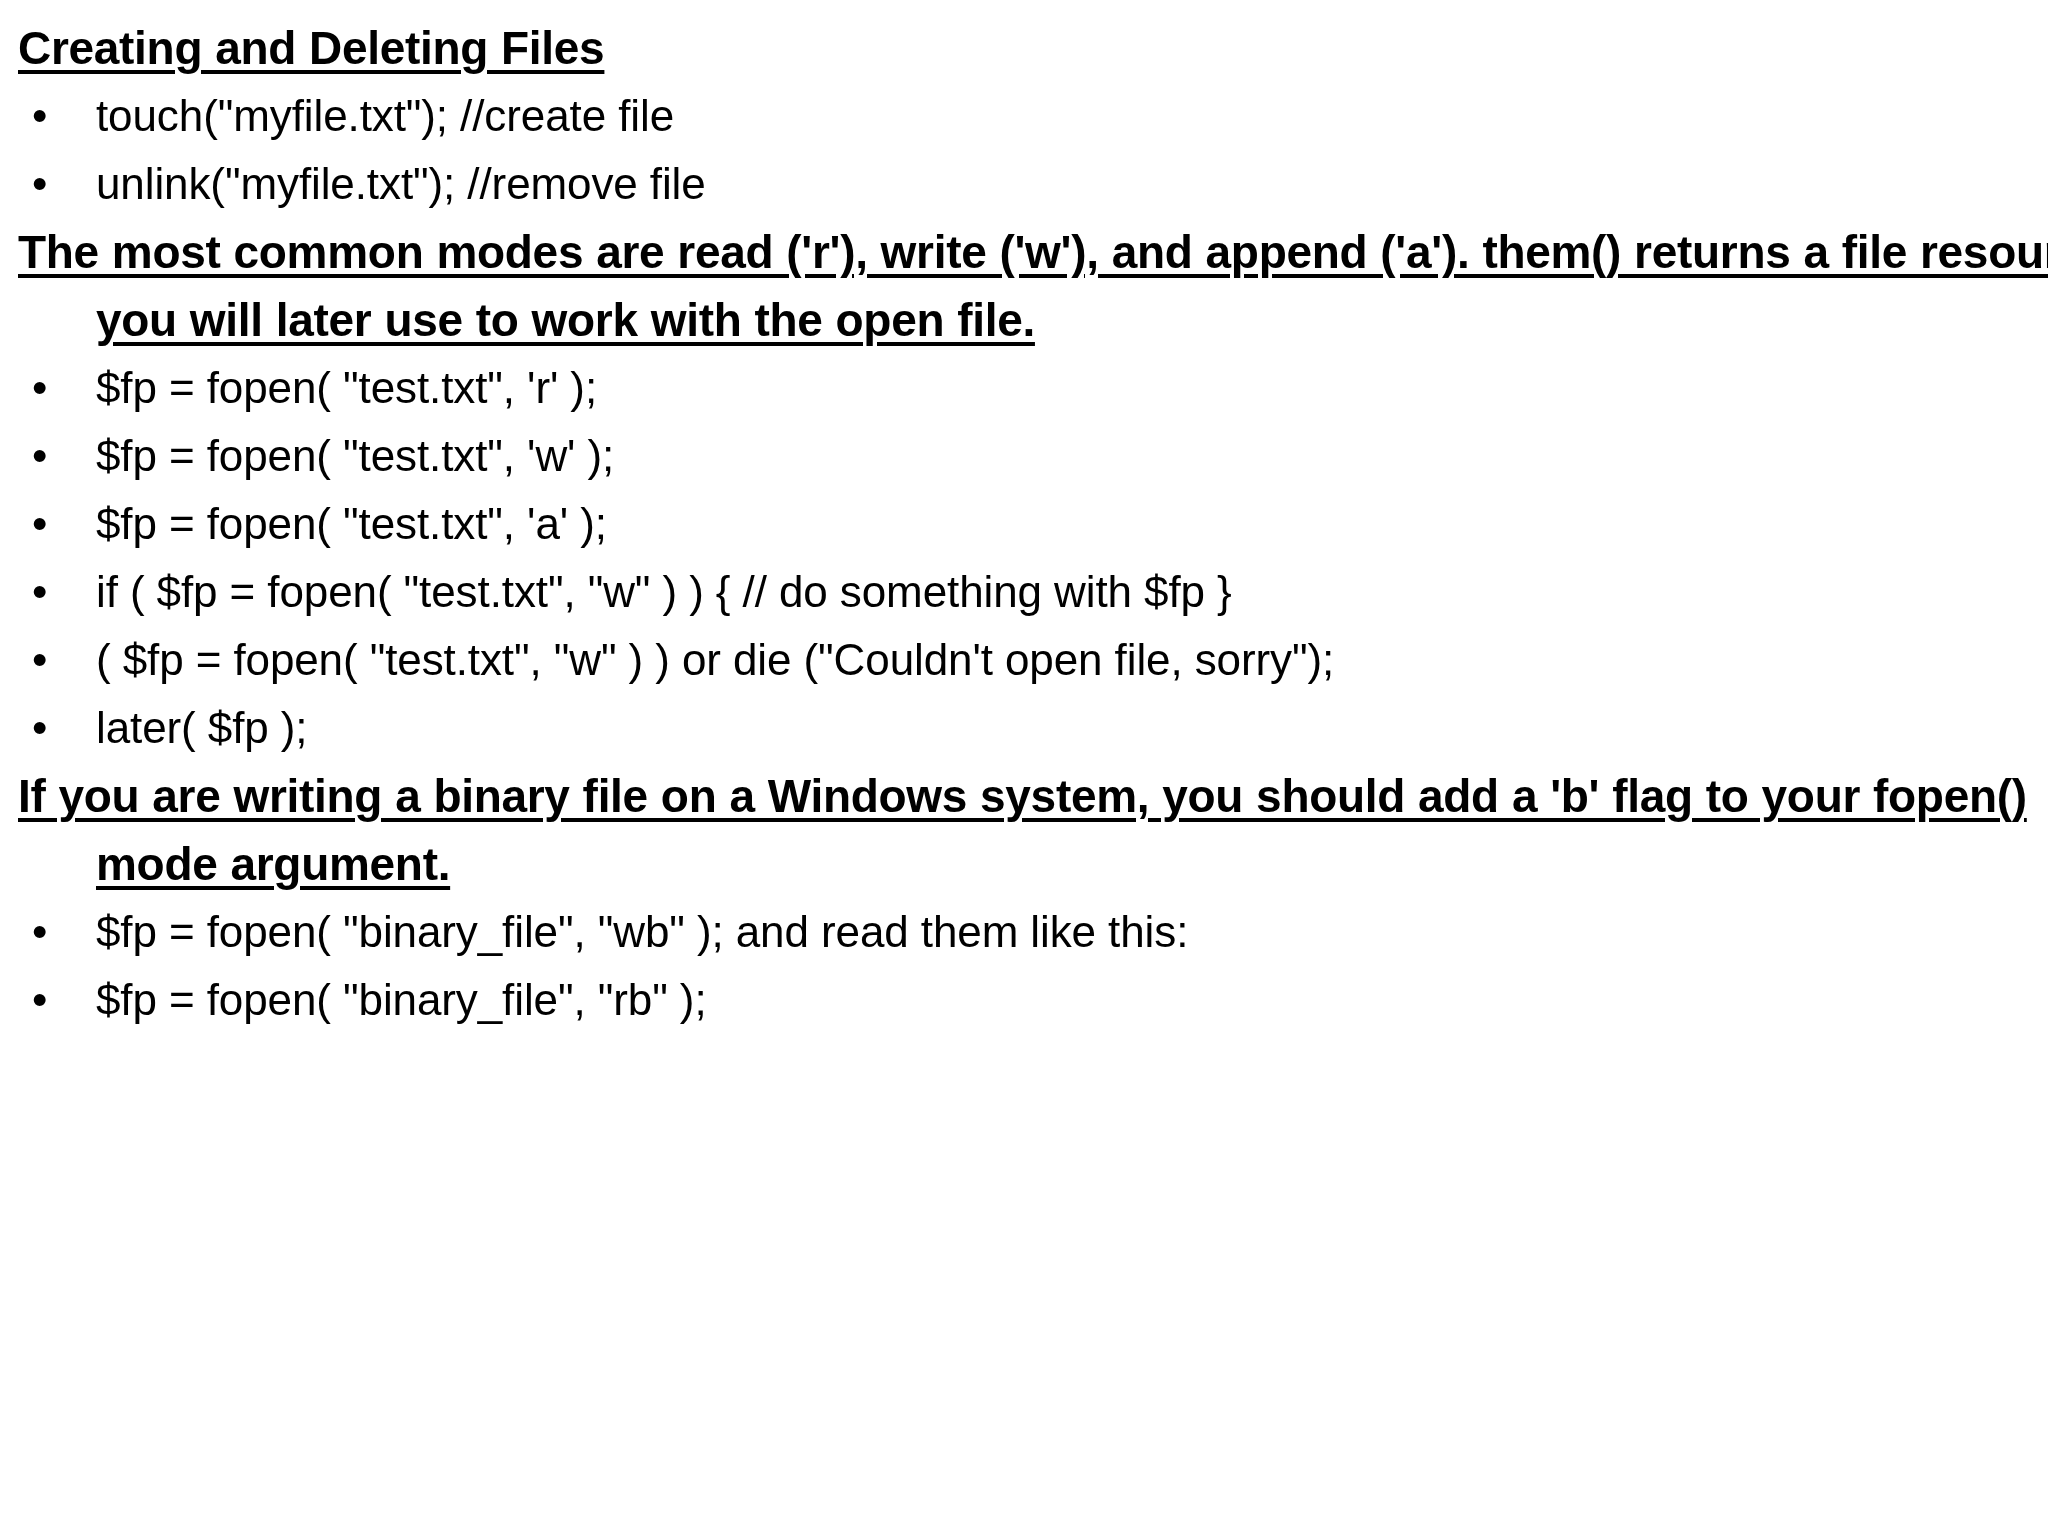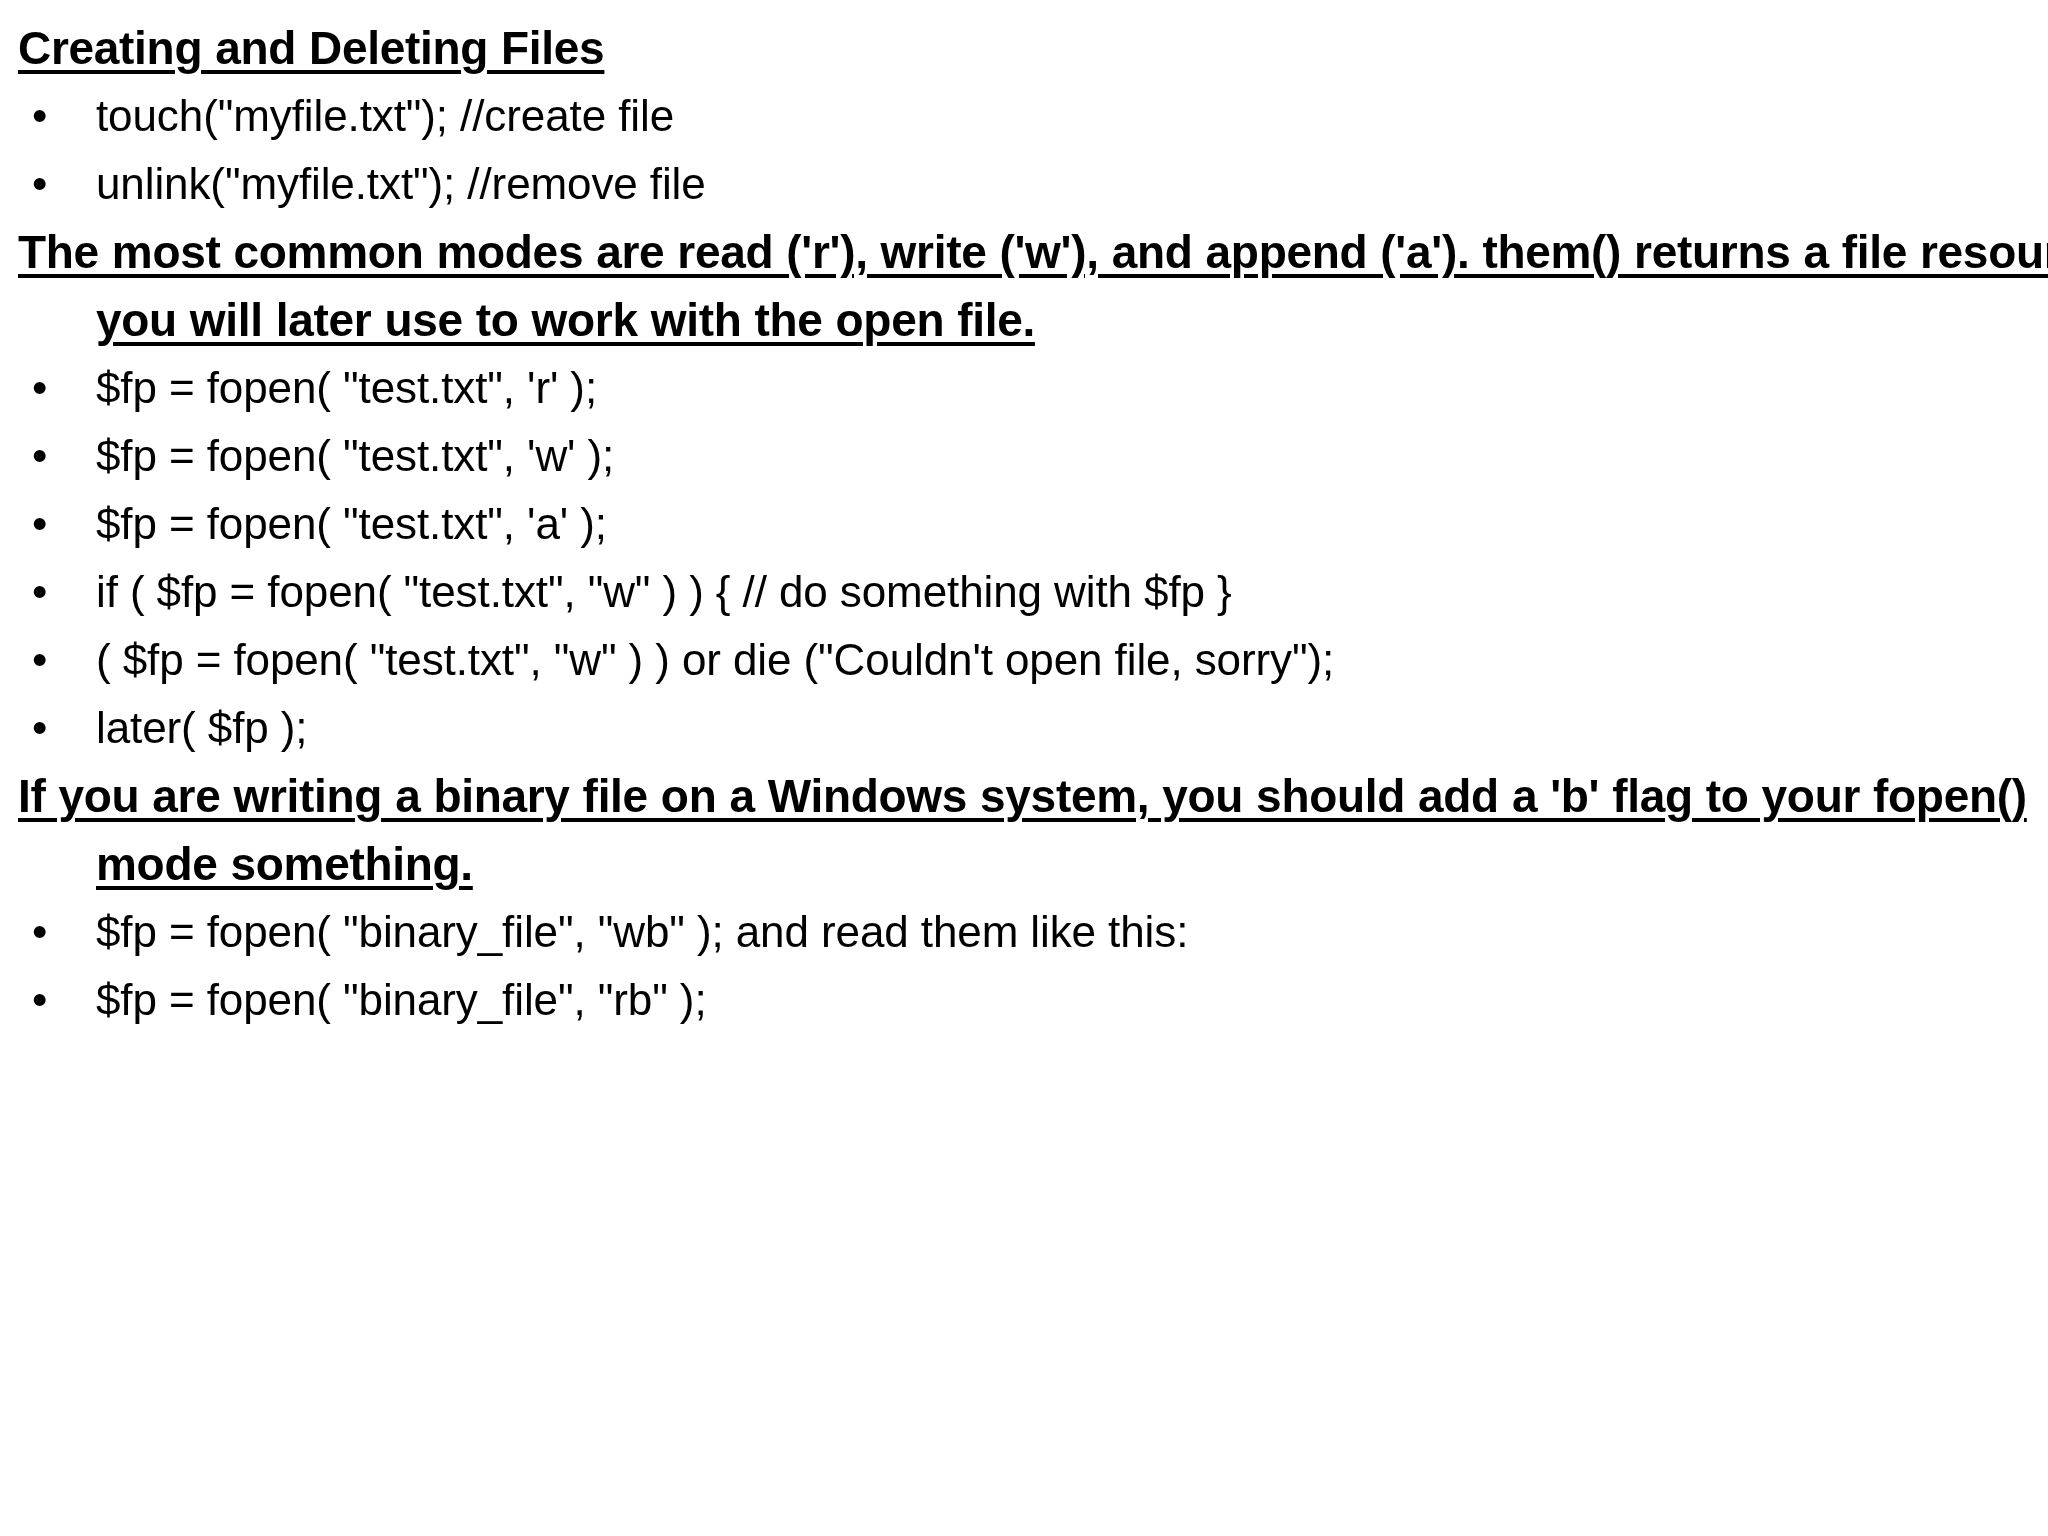--- a/index.html
+++ b/index.html
@@ -120,21 +120,21 @@
     <span class="bullet-mark">•</span>
     <span class="bullet-text">( $fp = fopen( "test.txt", "w" ) ) or die ("Couldn't open file, sorry");</span>
   </div>
 
   <div class="bullet-row">
     <span class="bullet-mark">•</span>
     <span class="bullet-text">later( $fp );</span>
   </div>
 
   <div class="heading">
-    <span class="u">If you are writing a binary file on a Windows system, you should add a 'b' flag to your fopen() mode something.</span>
+    <span class="u">If you are writing a binary file on a Windows system, you should add a 'b' flag to your fopen() mode argument.</span>
   </div>
 
   <div class="bullet-row">
     <span class="bullet-mark">•</span>
     <span class="bullet-text">$fp = fopen( "binary_file", "wb" ); and read them like this:</span>
   </div>
 
   <div class="bullet-row">
     <span class="bullet-mark">•</span>
     <span class="bullet-text">$fp = fopen( "binary_file", "rb" );</span>

